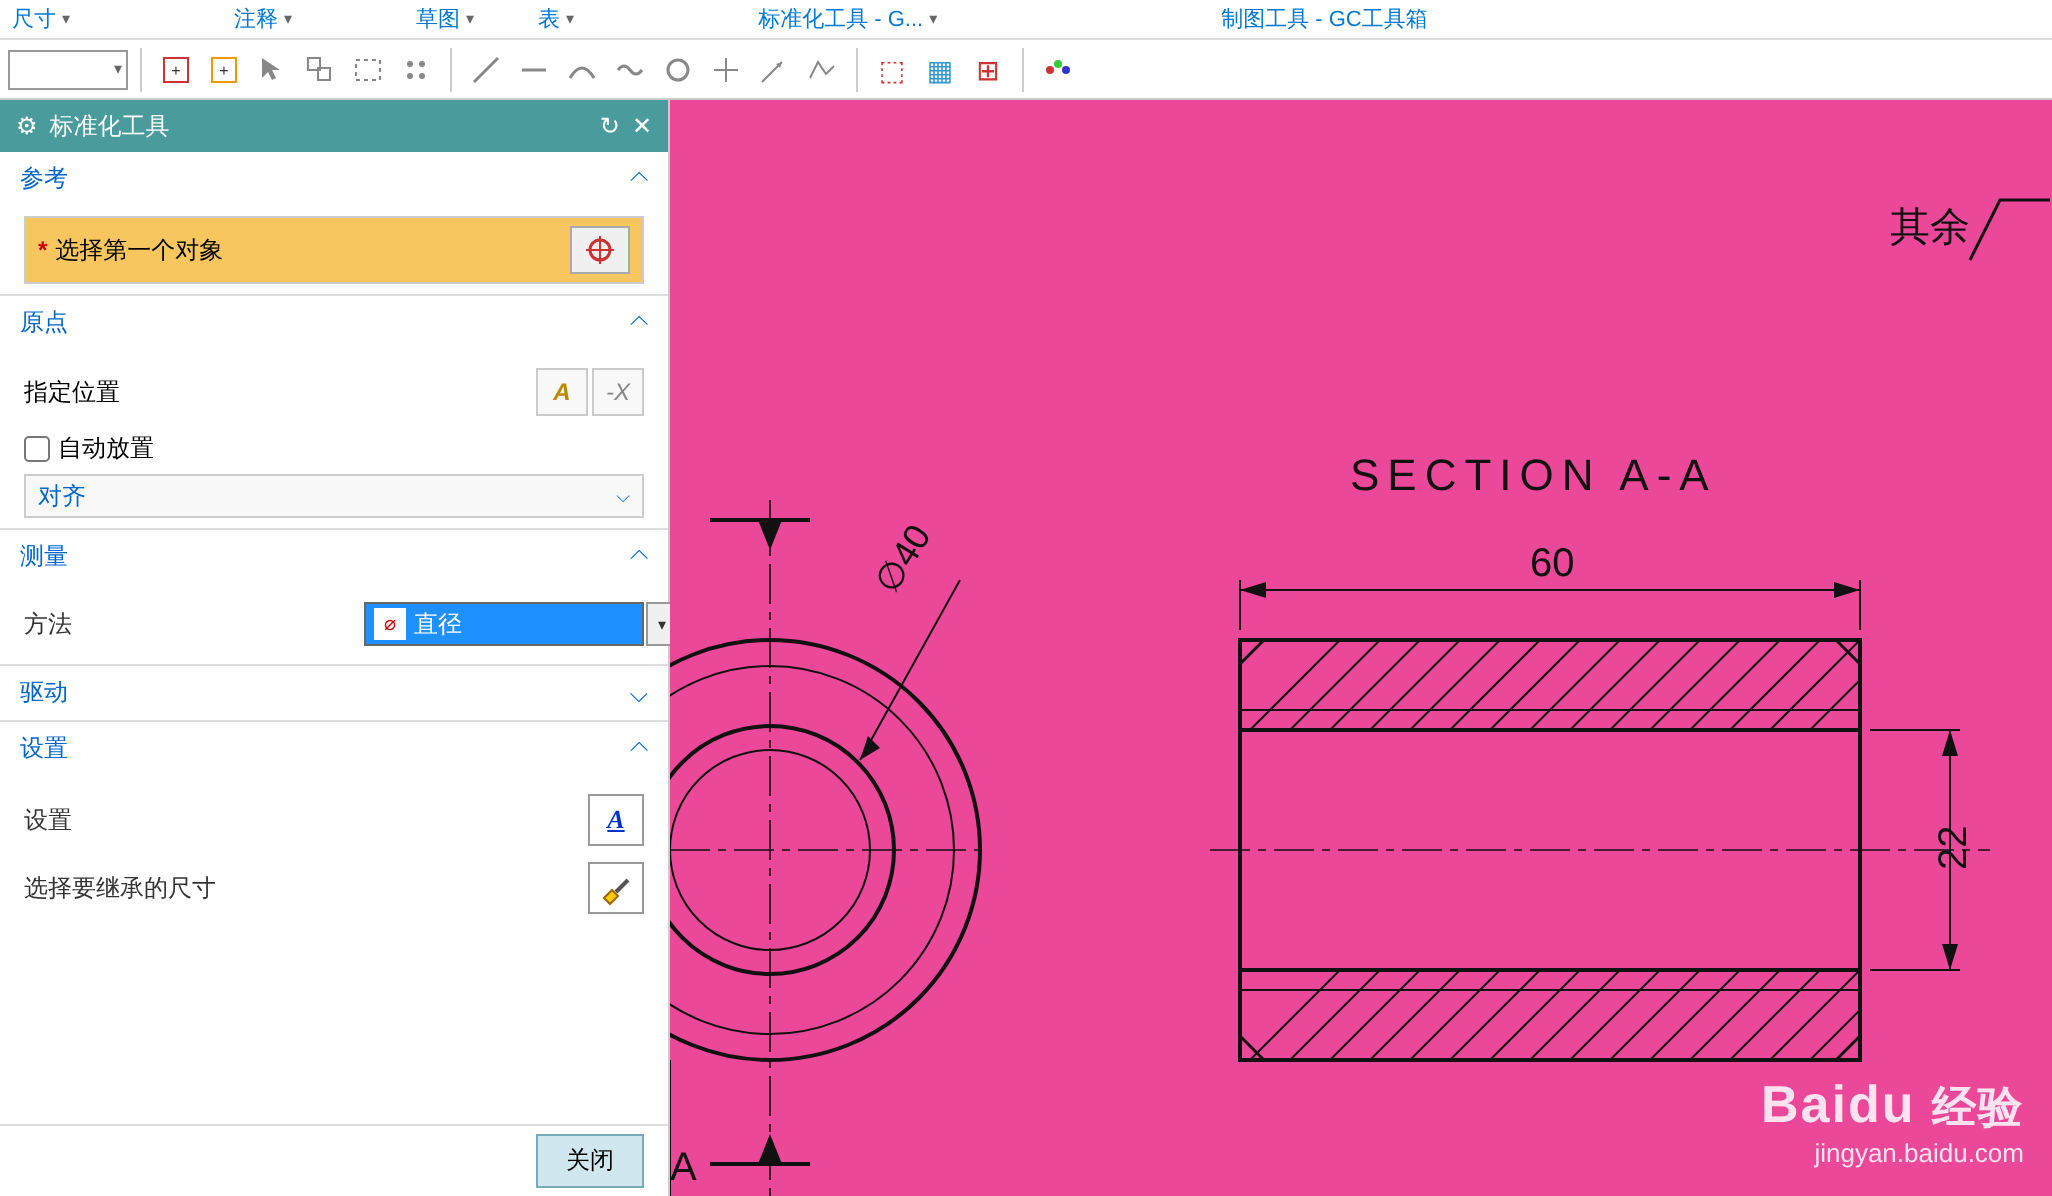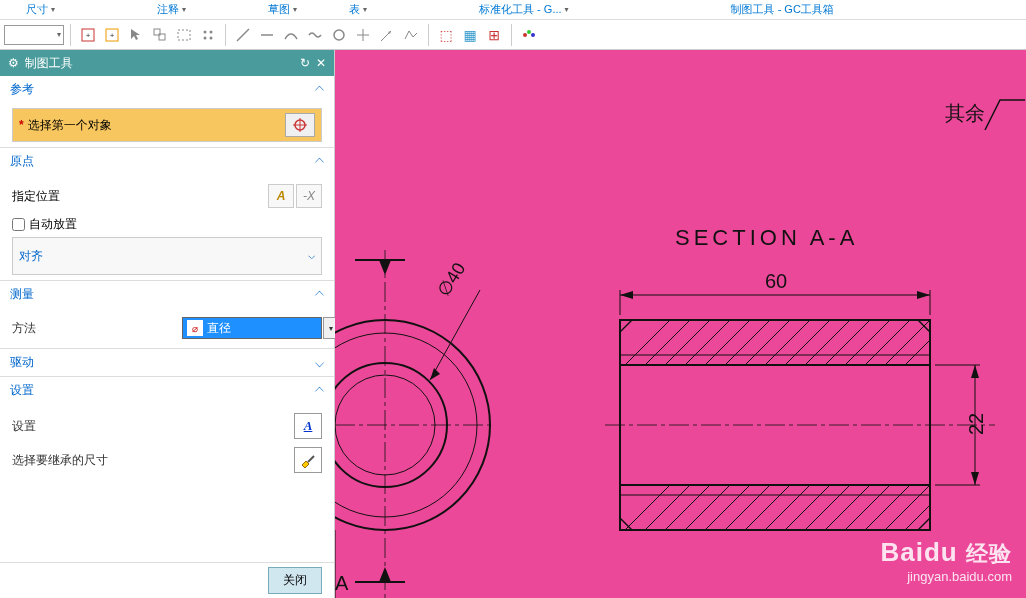--- a/index.html
+++ b/index.html
@@ -1,19 +1,19 @@
 <!DOCTYPE html>
 <html><head>
 <meta charset="utf-8">
 <style>
 * { box-sizing: border-box; margin: 0; padding: 0; font-family: "Microsoft YaHei", sans-serif; }
 body { width: 1026px; height: 598px; overflow: hidden; background: #fff; position: relative; }
 
 .menubar { height: 20px; display: flex; align-items: center; font-size: 11px; color: #0078d4; border-bottom: 1px solid #ddd; }
-.menubar .menu-item { padding: 0 6px; display: flex; align-items: center; gap: 3px; margin-left: 20px; }
+.menubar .menu-item { padding: 0 6px; display: flex; align-items: center; gap: 3px; }
 .menubar .menu-item .arrow { font-size: 8px; color: #666; }
 
 .toolbar { height: 30px; display: flex; align-items: center; padding: 2px 4px; gap: 2px; border-bottom: 1px solid #ccc; background: #fff; }
 .toolbar .dropdown-empty { width: 60px; height: 20px; border: 1px solid #999; display: flex; align-items: center; justify-content: flex-end; padding-right: 2px; }
 .toolbar .sep { width: 1px; height: 22px; background: #ccc; margin: 0 4px; }
 .tool-btn { width: 22px; height: 22px; display: flex; align-items: center; justify-content: center; font-size: 14px; }
 .tool-btn svg { width: 16px; height: 16px; }
 
 .main-area { display: flex; height: 548px; }
 
@@ -35,21 +35,21 @@
 
 .field-row { display: flex; align-items: center; padding: 4px 0; font-size: 12px; color: #333; }
 .field-row .label { flex: 1; }
 .field-row .disabled { color: #000000; }
 .icon-btn-group { display: flex; gap: 2px; }
 .icon-btn { width: 26px; height: 24px; border: 1px solid #ccc; background: #f8f8f8; display: flex; align-items: center; justify-content: center; font-size: 12px; font-style: italic; }
 
 .checkbox-row { display: flex; align-items: center; padding: 4px 0; font-size: 12px; }
 .checkbox-row input { margin-right: 4px; }
 
-.dropdown-full { width: 100%; height: 38px; border: 1px solid #ccc; display: flex; align-items: center; padding: 0 6px; font-size: 12px; color: #0066cc; background: #f8f8f8; justify-content: space-between; }
+.dropdown-full { width: 100%; height: 22px; border: 1px solid #ccc; display: flex; align-items: center; padding: 0 6px; font-size: 12px; color: #0066cc; background: #f8f8f8; justify-content: space-between; }
 
 .method-select { width: 140px; height: 22px; border: 1px solid #666; background: #1e90ff; color: #fff; display: flex; align-items: center; padding: 0 4px; font-size: 12px; margin-left: auto; position: relative; }
 .method-select .sel-icon { width: 16px; height: 16px; background: #fff; margin-right: 4px; display: flex; align-items: center; justify-content: center; color: #c00; font-size: 10px; }
 .method-select .sel-arrow { position: absolute; right: -18px; width: 16px; height: 22px; background: #f0f0f0; border: 1px solid #999; display: flex; align-items: center; justify-content: center; color: #333; font-size: 8px; }
 
 .aa-btn { width: 28px; height: 26px; border: 1px solid #999; background: #fff; color: #0033cc; font-weight: bold; font-style: italic; font-size: 13px; display: flex; align-items: center; justify-content: center; font-family: "Times New Roman"; text-decoration: underline; }
 .brush-btn { width: 28px; height: 26px; border: 1px solid #999; background: #fff; display: flex; align-items: center; justify-content: center; }
 
 .close-btn-row { display: flex; justify-content: flex-end; padding: 4px 12px; border-top: 1px solid #ddd; margin-top: auto; }
 .close-btn { padding: 4px 14px; background: #d0e7f0; border: 1px solid #7ab; font-size: 12px; cursor: pointer; }
@@ -193,21 +193,21 @@
         <circle cx="12" cy="8" r="2" fill="#33c"></circle>
       </svg>
     </div>
 </div>
 
 <div class="main-area">
 
   <div class="side-panel">
     <div class="panel-header">
       <span class="gear">⚙</span>
-      <span class="title">制图工具</span>
+      <span class="title">标准化工具</span>
       <span class="refresh">↻</span>
       <span class="close">✕</span>
     </div>
 
     <div class="section-header">
       <span>参考</span>
         <span class="chevron">⌵</span>
     </div>
     <div class="section-body">
       <div class="highlight-row">

